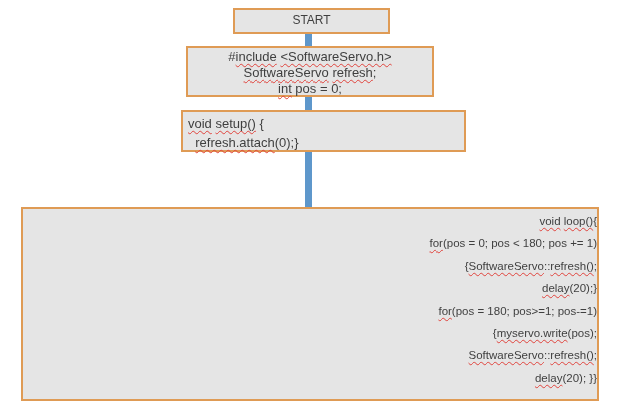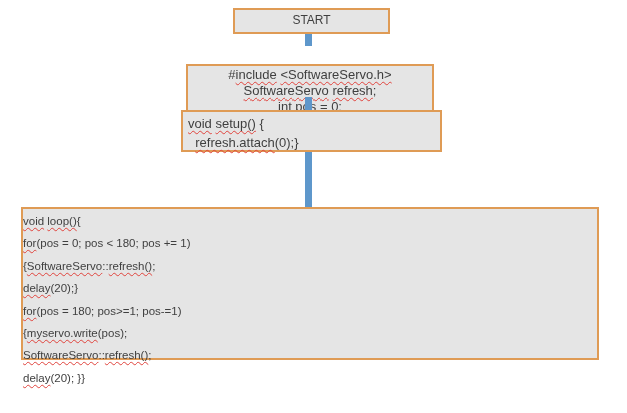--- a/index.html
+++ b/index.html
@@ -39,32 +39,32 @@
     left: 305px;
     background: #5e97cb;
   }
   
   .box-start {
     left: 233px; top: 8px; width: 157px; height: 26px;
     font-size: 12px; text-align: center;
   }
   .box-start .line { line-height: 21px; }
   .box-globals {
-    left: 186px; top: 64px; width: 248px; height: 51px;
+    left: 186px; top: 46px; width: 248px; height: 51px;
     font-size: 13px; text-align: center; padding-top: 1px;
   }
   .box-globals .line { line-height: 16px; }
   .box-setup {
-    left: 181px; top: 110px; width: 261px; height: 42px;
+    left: 181px; top: 110px; width: 285px; height: 42px;
     font-size: 13px; text-align: left; padding: 2px 0 0 5px;
   }
   .box-setup .line { line-height: 19px; }
   .box-loop {
-    left: 21px; top: 207px; width: 578px; height: 153px;
-    font-size: 11.5px; text-align: left; padding-top: 1px;
+    left: 21px; top: 207px; width: 578px; height: 194px;
+    font-size: 11.5px; text-align: right; padding-top: 1px;
   }
   .box-loop .line { line-height: 22.4px; }
   .connector-1 { top: 34px; height: 12px; }
   .connector-2 { top: 97px; height: 13px; }
   .connector-3 { top: 152px; height: 55px; }
 </style>
 </head>
 <body>
 
 <div class="canvas">

